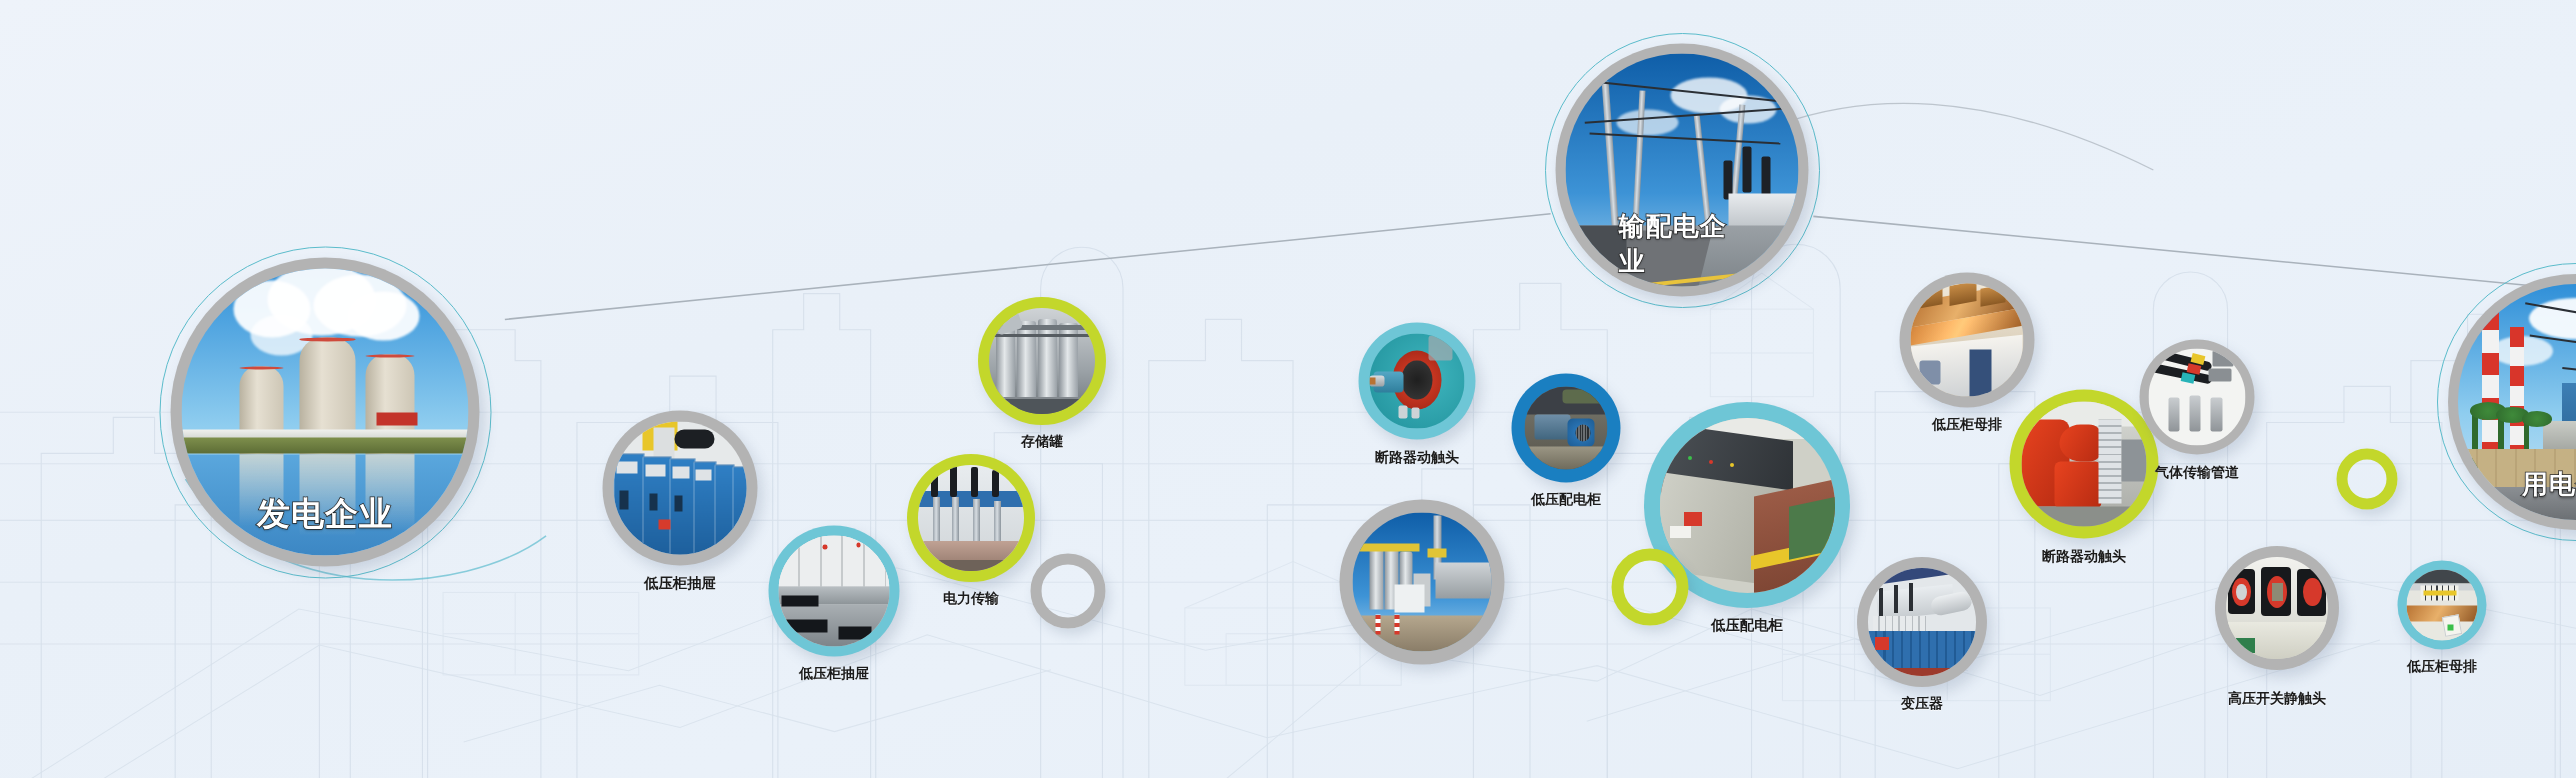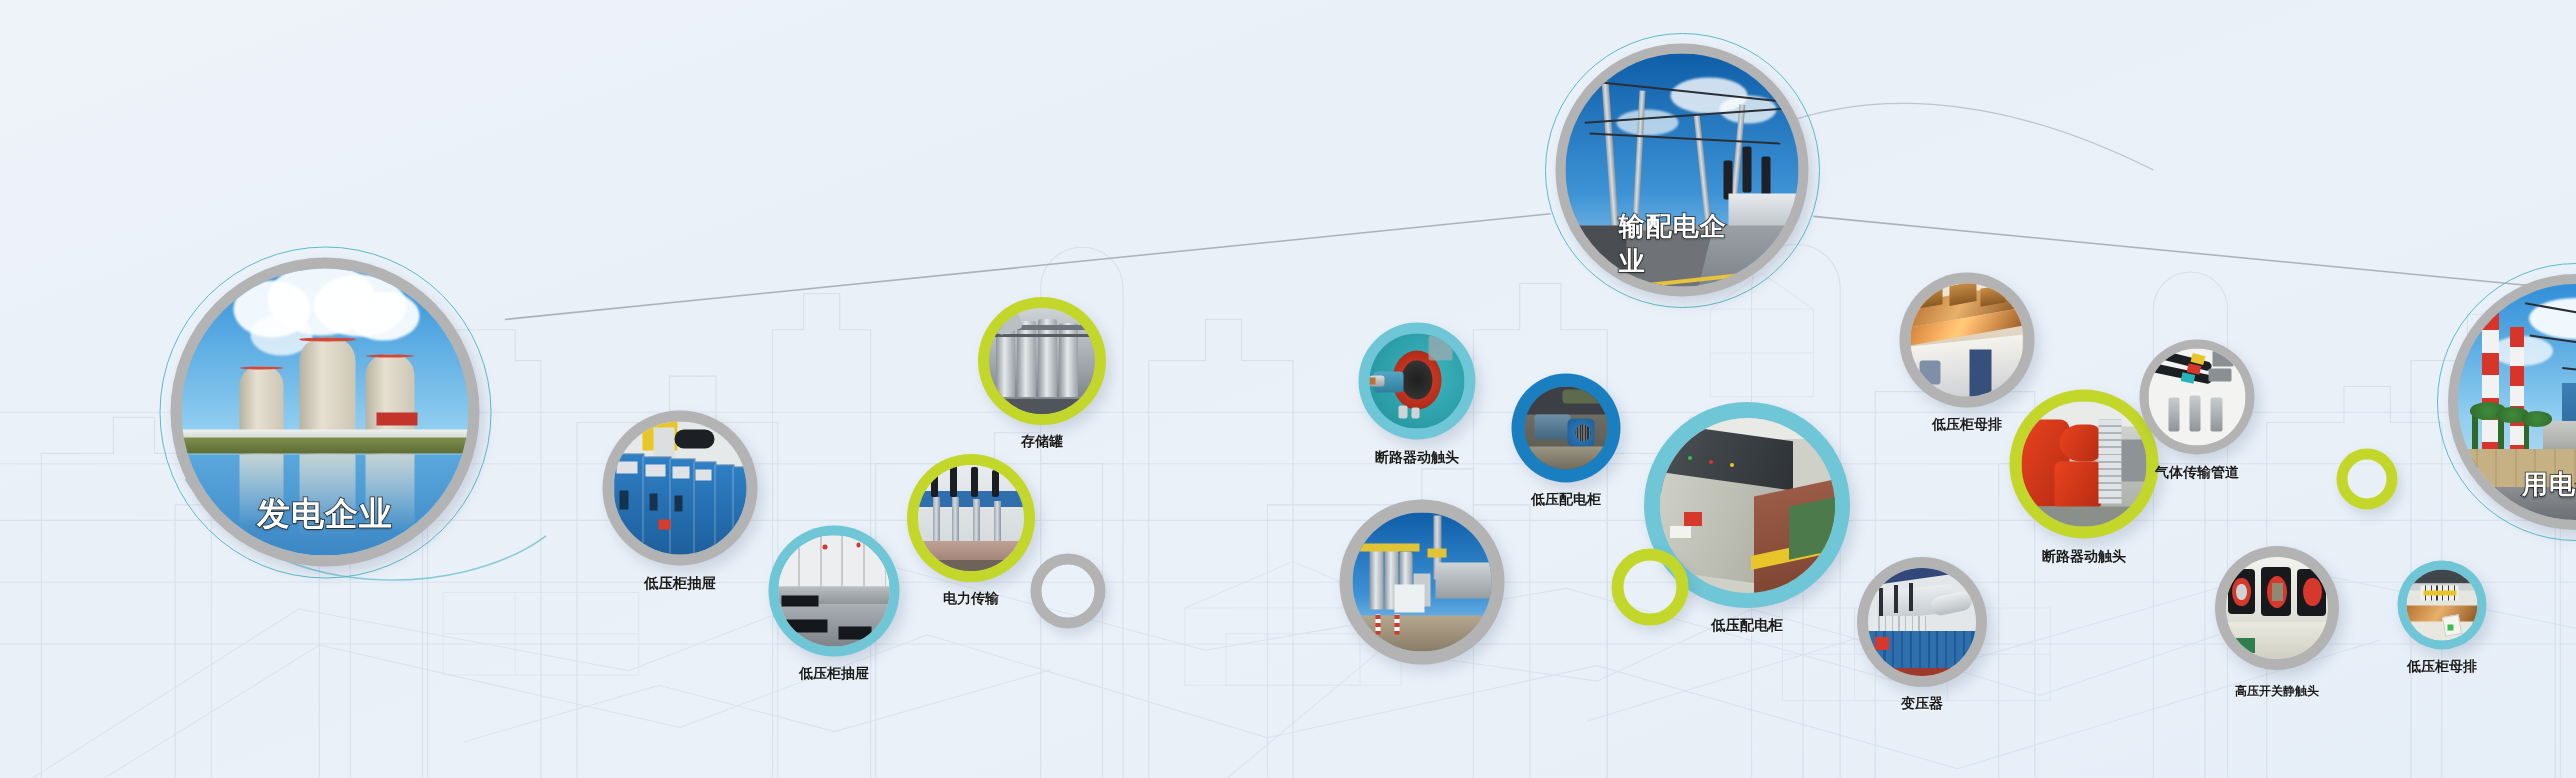--- a/index.html
+++ b/index.html
@@ -494,21 +494,21 @@
           <div style="position:absolute;left:6%;top:20%;width:18%;height:28%;background:#d6392b;border-radius:50%;"></div>
           <div style="position:absolute;left:40%;top:18%;width:20%;height:32%;background:#d6392b;border-radius:50%;"></div>
           <div style="position:absolute;left:76%;top:20%;width:18%;height:28%;background:#d6392b;border-radius:50%;"></div>
           <div style="position:absolute;left:10%;top:26%;width:10%;height:16%;background:#cfd3d6;border-radius:50%;"></div>
           <div style="position:absolute;left:45%;top:25%;width:11%;height:18%;background:#8d8a74;"></div>
           <div style="position:absolute;left:0;right:0;bottom:0;height:36%;background:linear-gradient(#e9e9e0,#cfcfc3);"></div>
           <div style="position:absolute;left:10%;bottom:6%;width:18%;height:14%;background:#2f7f4c;"></div>
         </div>
       </div>
     </div>
-    <div class="caption" style="top:137px;font-size:12px;">高压开关静触头</div>
+    <div class="caption" style="top:144px;font-size:14px;">高压开关静触头</div>
   </div>
 
   <div class="node" style="left:2442px;top:605px;">
     <div class="disc" style="width:89px;height:89px;background:#6ec6d6;padding:9.3px;">
       <div class="photo" style="inset:9.3px;">
         <div class="sc">
             <div style="position:absolute;inset:0;background:#e6e6e0;"></div>
           <div style="position:absolute;left:0;right:0;top:0;height:20%;background:#41464b;"></div>
           <div style="position:absolute;left:0;right:0;top:20%;height:10%;background:#cfd3d6;"></div>
           <div style="position:absolute;left:20%;top:22%;width:54%;height:22%;background:repeating-linear-gradient(90deg,#f0f0ea 0 4.6px,#3a3e42 4.6px 5.7px);"></div>

